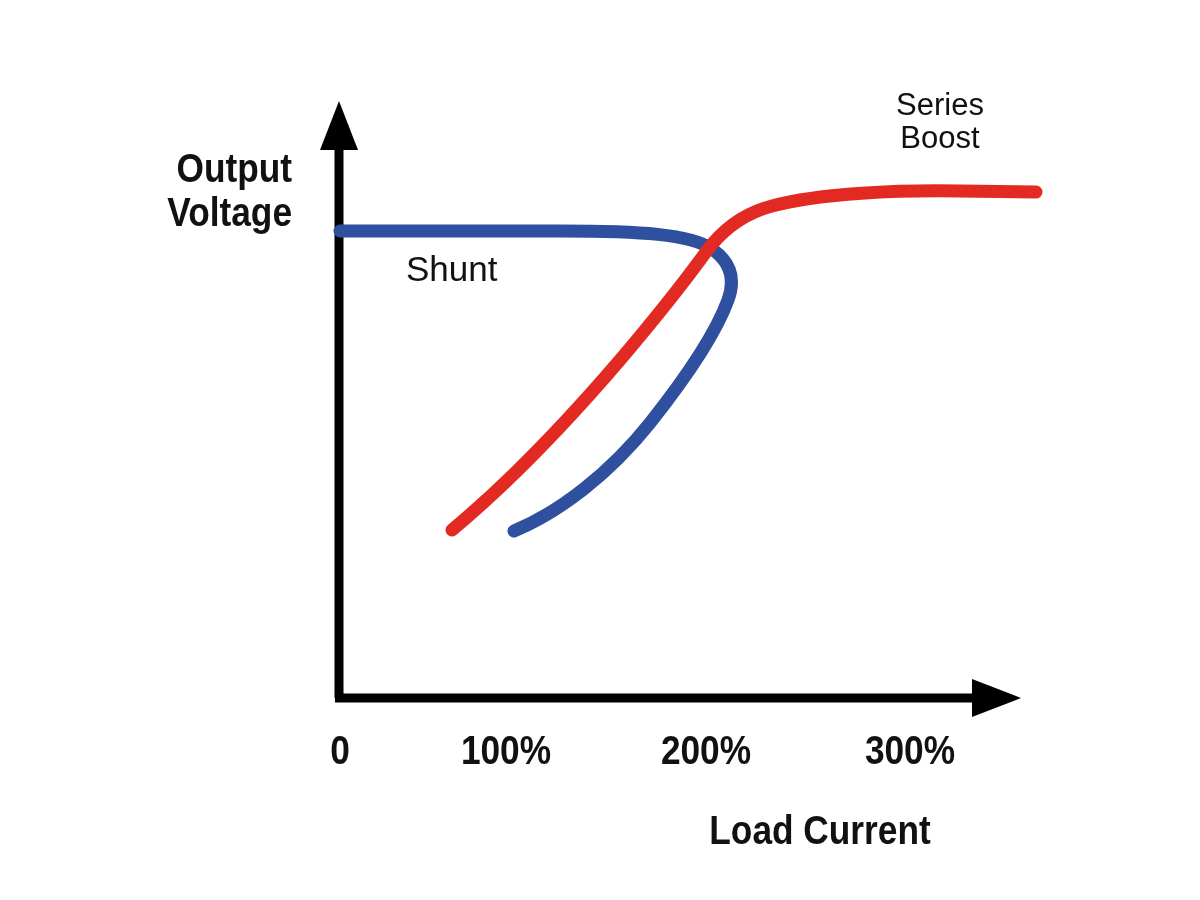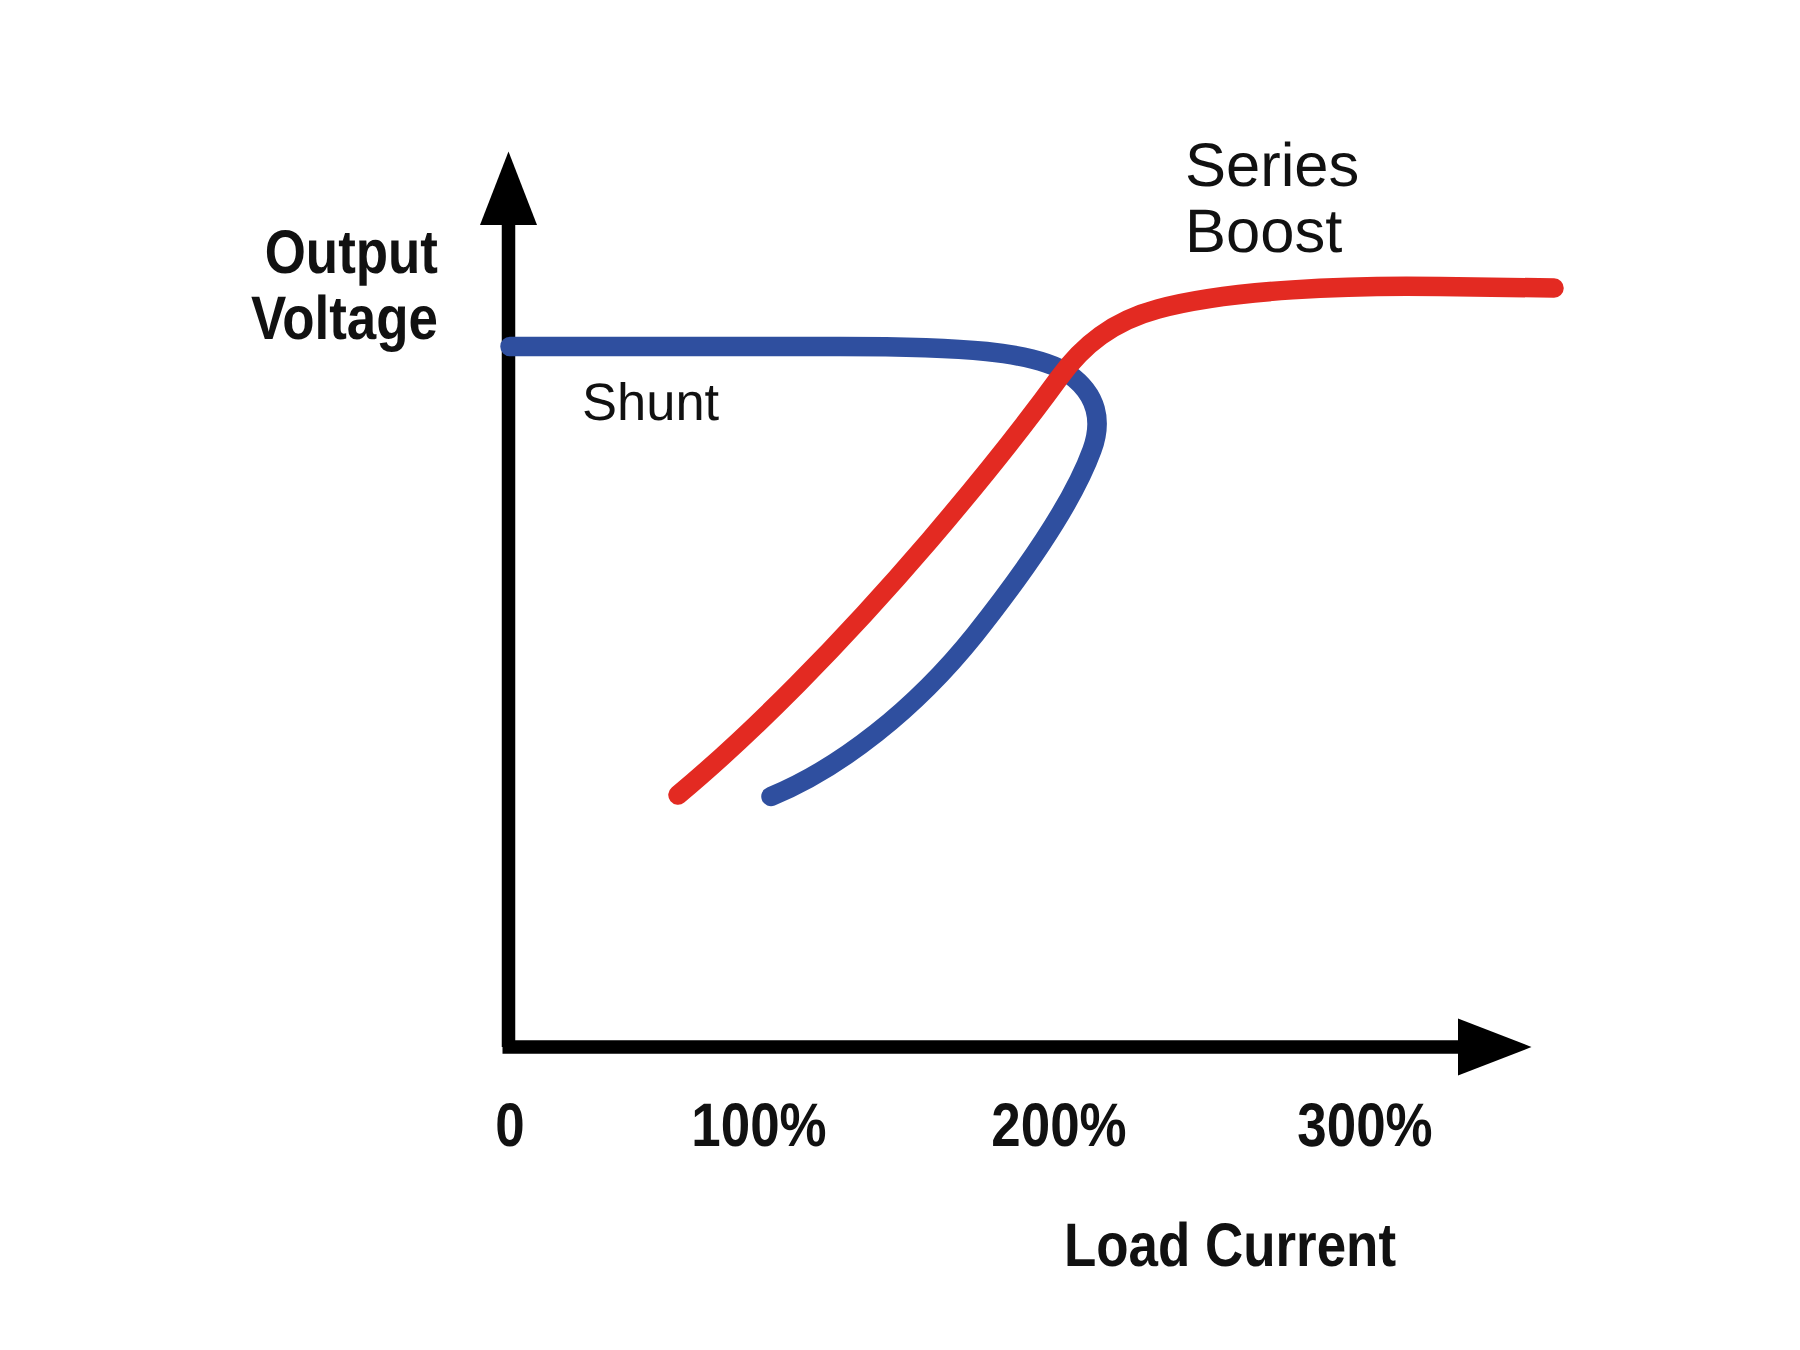--- a/index.html
+++ b/index.html
@@ -78,28 +78,29 @@
   .tick-label {
     position: absolute;
     top: 728px;
     width: 160px;
     text-align: center;
     font-size: 41px;
     transform-origin: center center;
   }
 
   #series-boost-label {
-    left: 790px;
+    left: 830px;
     top: 88px;
     width: 220px;
-    font-size: 41px;
+    text-align: center;
+    font-size: 31px;
   }
 
   #shunt-label {
-    left: 388px;
+    left: 406px;
     top: 250px;
     width: 160px;
     text-align: left;
     font-size: 35px;
   }
 </style>
 </head>
 <body>
 
 <div id="figure">

